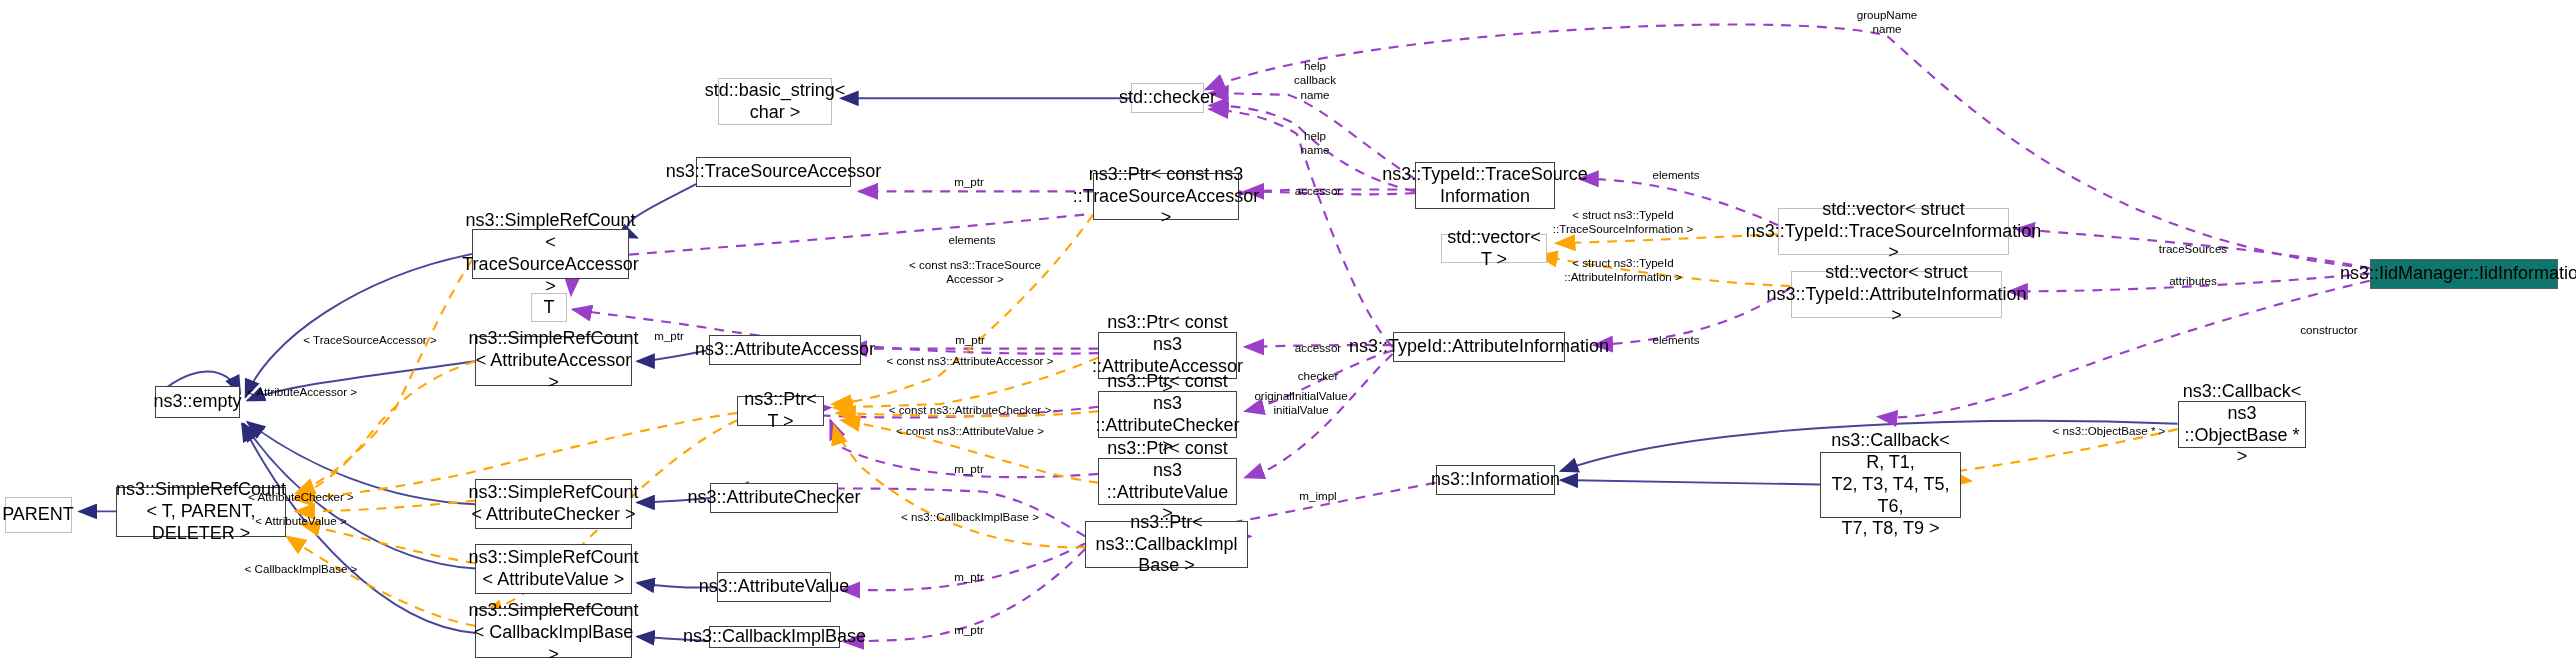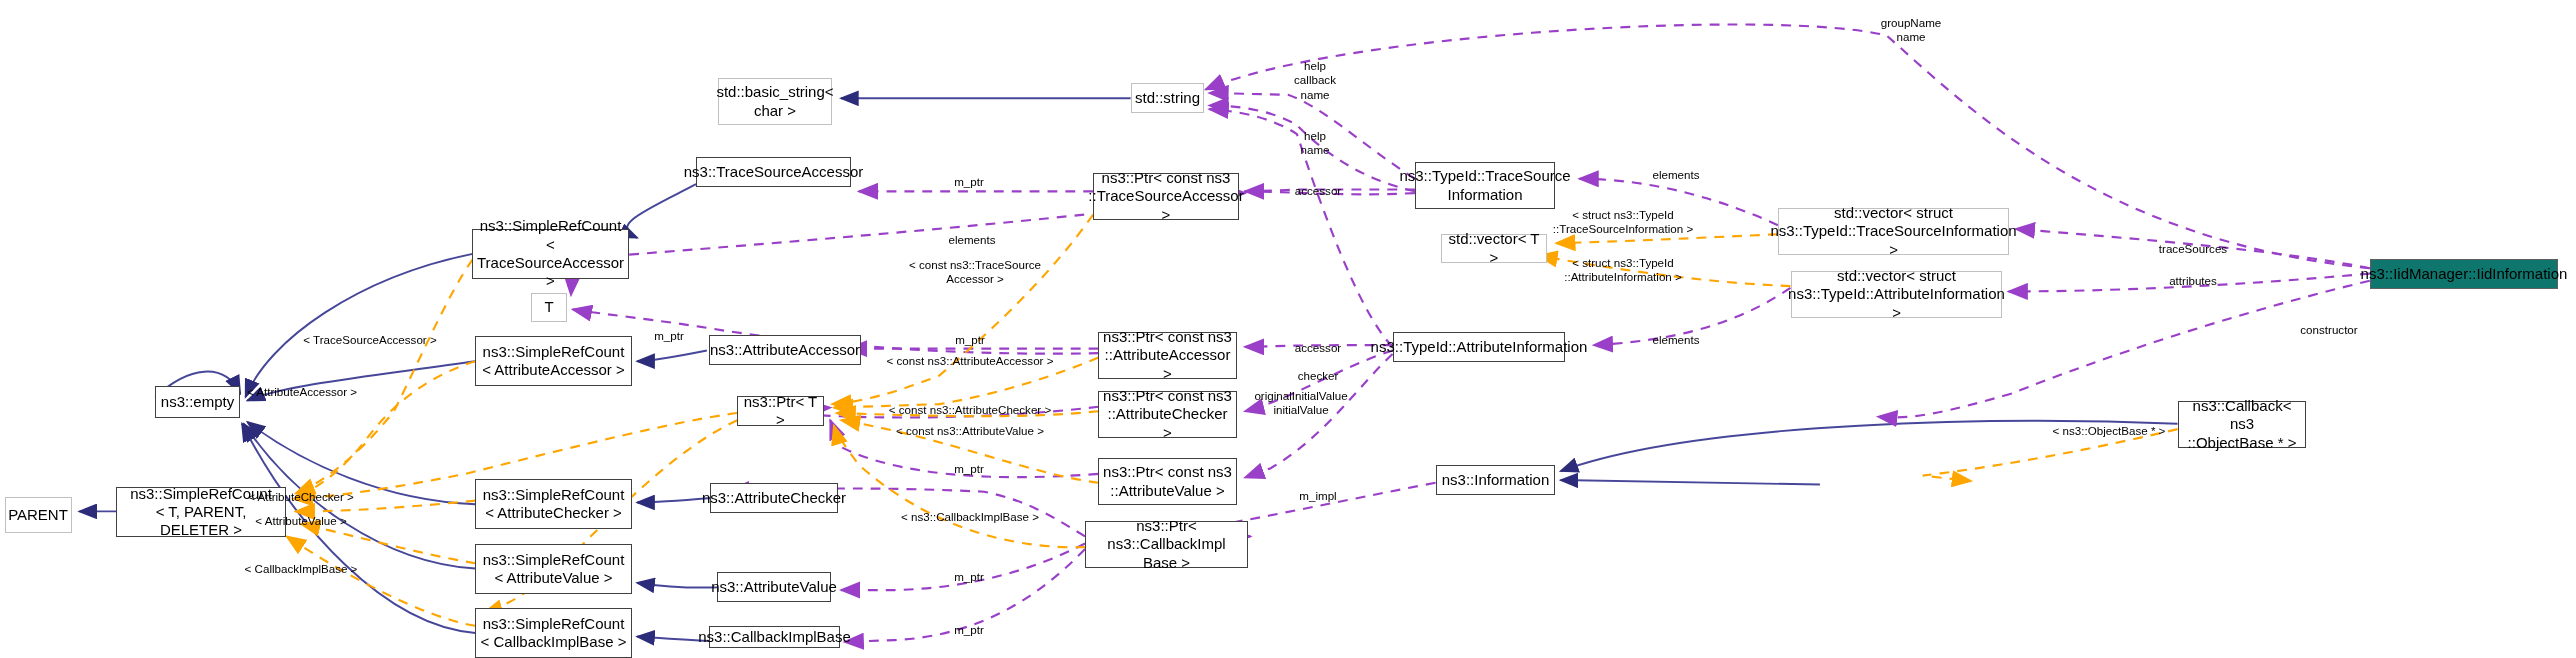--- a/index.html
+++ b/index.html
@@ -12,21 +12,21 @@
   }
   #edges{position:absolute;left:0;top:0;width:2576px;height:658px;}
   .node{
     position:absolute;
     box-sizing:border-box;
     display:flex;
     align-items:center;
     justify-content:center;
     text-align:center;
     line-height:1.22;
-    font-size:15px;
+    font-size:18px;
     color:#000000;
     background:#ffffff;
     white-space:pre-line;
     padding:0.9px 3.6px;
     z-index:5;
   }
   
   .node.cls{border:1.8px solid #404040;}
   
   .node.ext{border:1.8px solid #c0c0c0;}
@@ -142,45 +142,48 @@
   <div class="node cls" style="left:475px;top:608px;width:157px;height:50px;">ns3::SimpleRefCount
 &lt; CallbackImplBase &gt;</div>
   <div class="node ext" style="left:718px;top:78px;width:114px;height:47px;">std::basic_string&lt;
 char &gt;</div>
   <div class="node cls" style="left:696px;top:157px;width:155px;height:30px;">ns3::TraceSourceAccessor</div>
   <div class="node cls" style="left:709px;top:335px;width:152px;height:30px;">ns3::AttributeAccessor</div>
   <div class="node cls" style="left:737px;top:396px;width:87px;height:30px;">ns3::Ptr&lt; T &gt;</div>
   <div class="node cls" style="left:710px;top:483px;width:128px;height:30px;">ns3::AttributeChecker</div>
   <div class="node cls" style="left:717px;top:572px;width:114px;height:30px;">ns3::AttributeValue</div>
   <div class="node cls" style="left:709px;top:626px;width:131px;height:22px;">ns3::CallbackImplBase</div>
-  <div class="node ext" style="left:1131px;top:83px;width:73px;height:30px;">std::string</div>
+  <div class="node ext" style="left:1131px;top:83px;width:73px;height:30px;">std::checker</div>
   <div class="node cls" style="left:1093px;top:173px;width:146px;height:47px;">ns3::Ptr&lt; const ns3
 ::TraceSourceAccessor &gt;</div>
   <div class="node cls" style="left:1098px;top:332px;width:139px;height:47px;">ns3::Ptr&lt; const ns3
 ::AttributeAccessor &gt;</div>
   <div class="node cls" style="left:1098px;top:391px;width:139px;height:47px;">ns3::Ptr&lt; const ns3
 ::AttributeChecker &gt;</div>
   <div class="node cls" style="left:1098px;top:458px;width:139px;height:47px;">ns3::Ptr&lt; const ns3
 ::AttributeValue &gt;</div>
   <div class="node cls" style="left:1085px;top:521px;width:163px;height:47px;">ns3::Ptr&lt; ns3::CallbackImpl
 Base &gt;</div>
   <div class="node cls" style="left:1415px;top:162px;width:140px;height:47px;">ns3::TypeId::TraceSource
 Information</div>
   <div class="node ext" style="left:1441px;top:234px;width:106px;height:29px;">std::vector&lt; T &gt;</div>
   <div class="node cls" style="left:1393px;top:332px;width:172px;height:30px;">ns3::TypeId::AttributeInformation</div>
   <div class="node ext" style="left:1778px;top:208px;width:231px;height:47px;">std::vector&lt; struct
 ns3::TypeId::TraceSourceInformation &gt;</div>
   <div class="node ext" style="left:1791px;top:271px;width:211px;height:47px;">std::vector&lt; struct
 ns3::TypeId::AttributeInformation &gt;</div>
   <div class="node cls" style="left:1436px;top:465px;width:119px;height:30px;">ns3::Information</div>
+  <div class="node cls" style="left:1820px;top:452px;width:141px;height:66px;">ns3::Callback&lt; R, T1,
+T2, T3, T4, T5, T6,
+T7, T8, T9 &gt;</div>
   <div class="node cls" style="left:2178px;top:401px;width:128px;height:47px;">ns3::Callback&lt; ns3
 ::ObjectBase * &gt;</div>
   <div class="node focus" style="left:2370px;top:259px;width:188px;height:30px;">ns3::IidManager::IidInformation</div>
 
-  <div class="elabel" style="left:1887px;top:16px;margin-left:24px;">groupName
+  <div class="elabel" style="left:1887px;top:8px;">groupName
 name</div>
   <div class="elabel" style="left:1315px;top:59px;">help
 callback
 name</div>
   <div class="elabel" style="left:1315px;top:129px;">help
 name</div>
   <div class="elabel" style="left:969px;top:175px;">m_ptr</div>
   <div class="elabel" style="left:1318px;top:184px;">accessor</div>
   <div class="elabel" style="left:1676px;top:168px;">elements</div>
   <div class="elabel" style="left:972px;top:233px;">elements</div>

